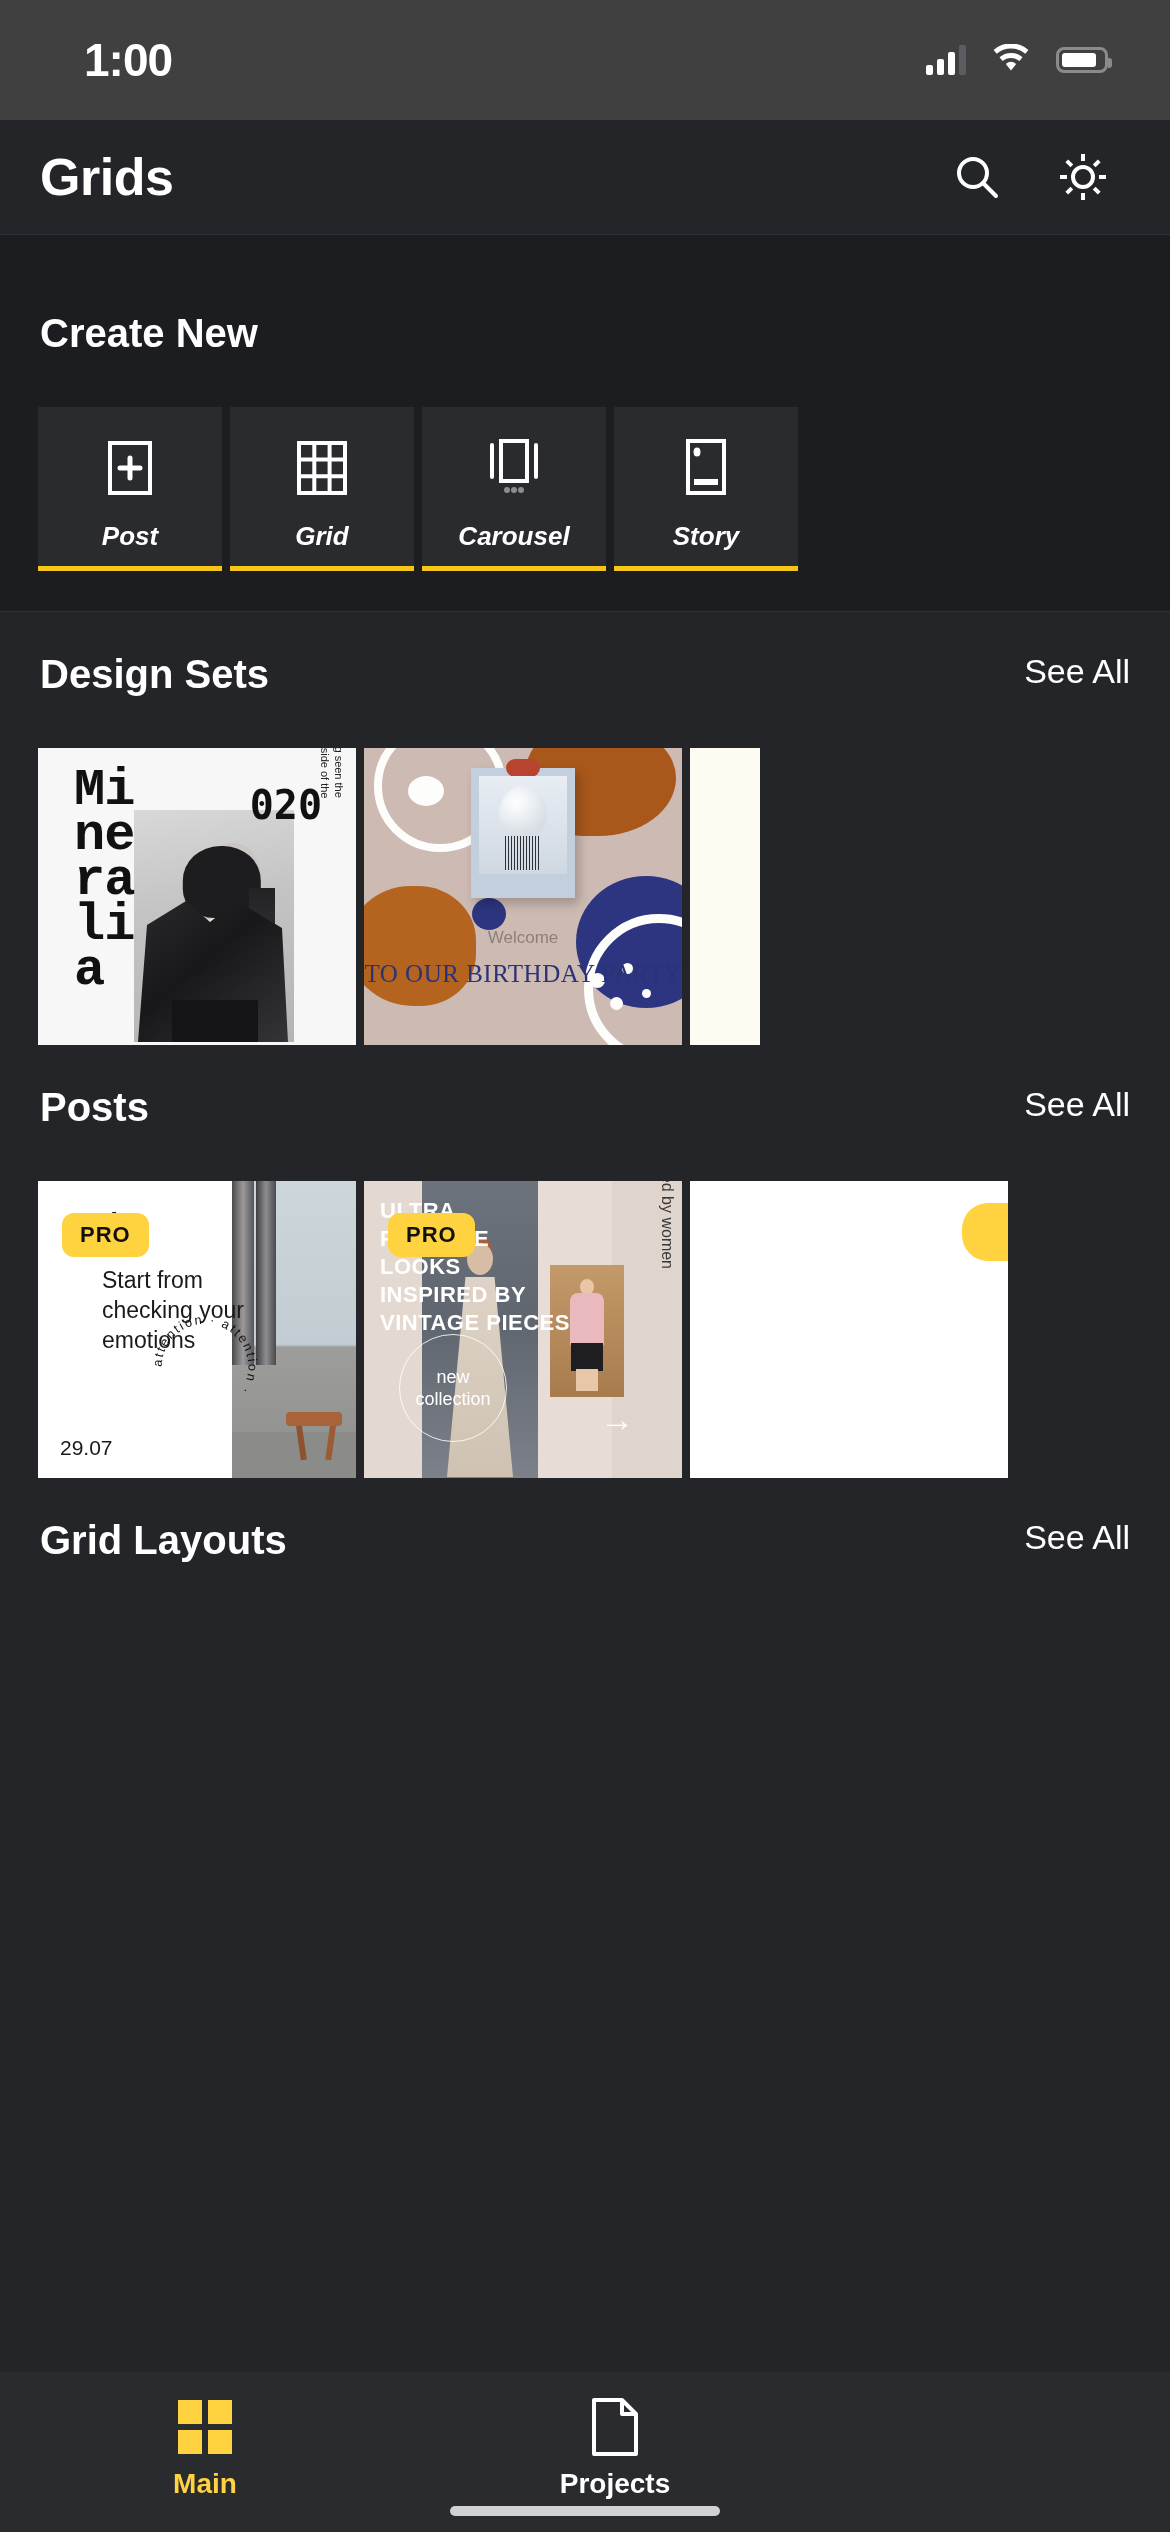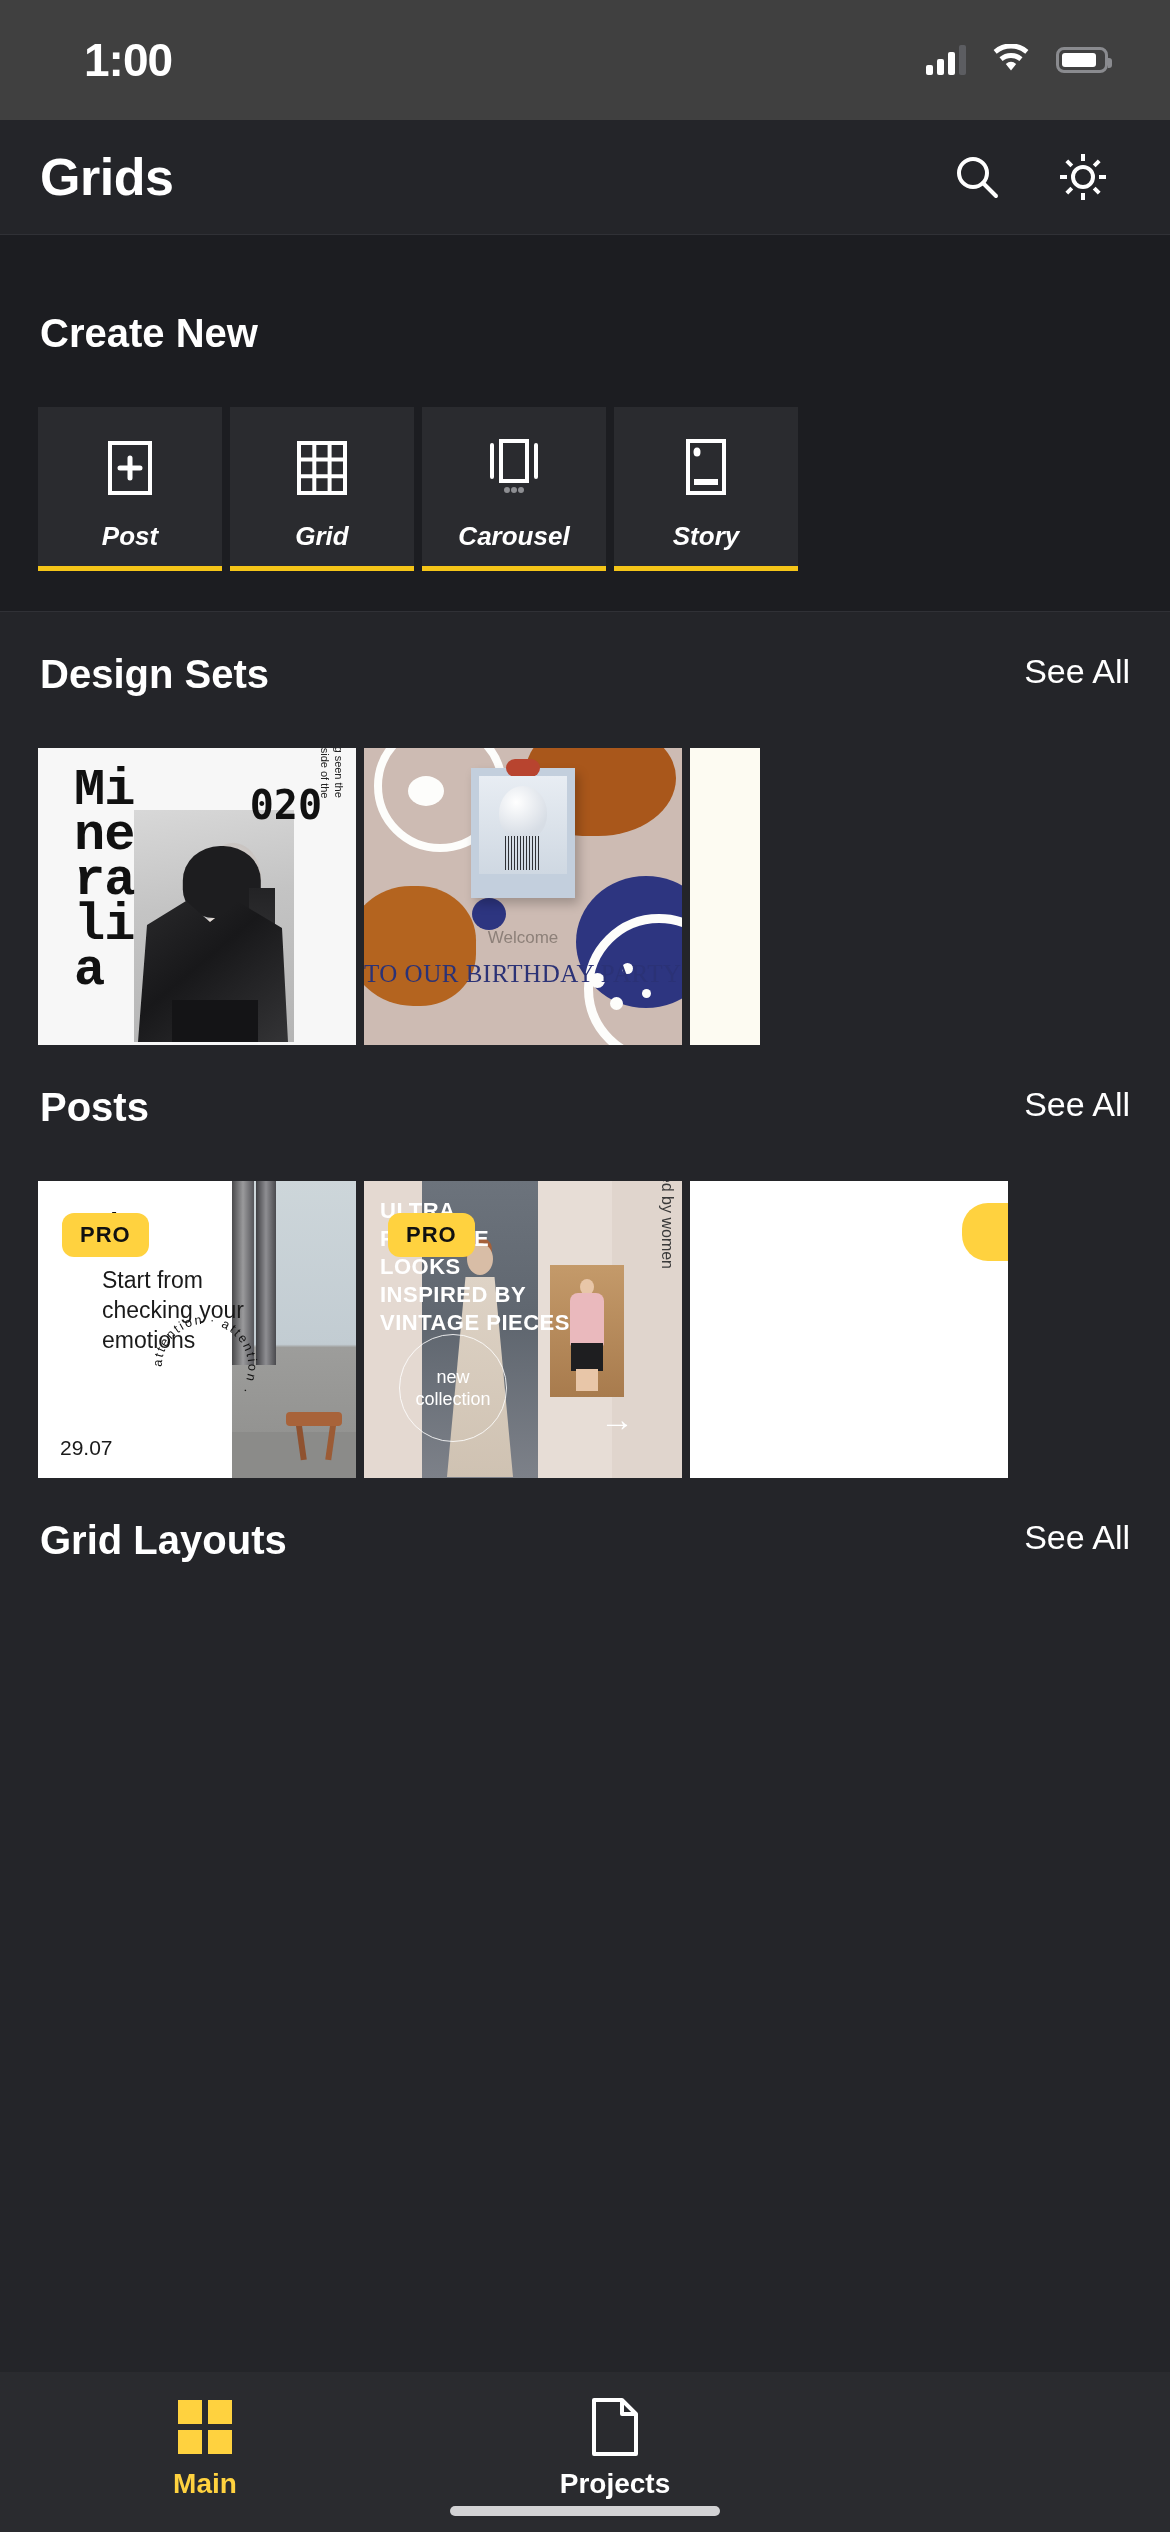--- a/index.html
+++ b/index.html
@@ -128,21 +128,21 @@
      width:104px;height:130px;background:#c3cfdd;box-shadow:4px 6px 10px rgba(0,0,0,.22);padding:8px 8px 24px;}
   .polaroid .inner{width:100%;height:100%;background:linear-gradient(180deg,#e8edf3,#cfd8e2);position:relative;overflow:hidden;}
   .polaroid .balloon{position:absolute;left:50%;top:10px;transform:translateX(-50%);
      width:48px;height:54px;background:radial-gradient(circle at 36% 30%,#ffffff,#d7dde5 70%);border-radius:50% 50% 46% 46%;}
   .polaroid .fringe{position:absolute;left:50%;top:60px;transform:translateX(-50%);width:36px;height:34px;
      background:repeating-linear-gradient(90deg,#2f3136 0 1px,transparent 1px 3px);}
   .polaroid .bow{position:absolute;left:50%;top:-9px;transform:translateX(-50%);
      width:34px;height:18px;background:#b8442f;border-radius:9px;}
   .b-welcome{position:absolute;left:0;right:0;top:180px;text-align:center;font-size:17px;color:#8d8079;
      font-family:"Liberation Sans",sans-serif;}
-  .b-main{position:absolute;left:0;right:0;top:210px;text-align:left;font-size:25px;line-height:31px;
+  .b-main{position:absolute;left:0;right:0;top:210px;text-align:right;font-size:25px;line-height:31px;
      color:#2b3276;font-family:"Liberation Serif",serif;letter-spacing:0.5px;}
   .card3 { width:70px; background:#fdfbf2; }
 
   
   .post1 { width:318px; background:#ffffff; }
   .p1-sale { position:absolute; left:22px; top:24px; font-size:44px; font-weight:500;
      color:#111; letter-spacing:-1px; font-family:"DejaVu Sans",sans-serif; }
   .p1-sub { position:absolute; left:22px; top:84px; width:170px; font-size:23px;
      line-height:30px; color:#1a1a1a;margin-left:42px; }
   .p1-date { position:absolute; left:22px; bottom:18px; font-size:21px; color:#1a1a1a; }

